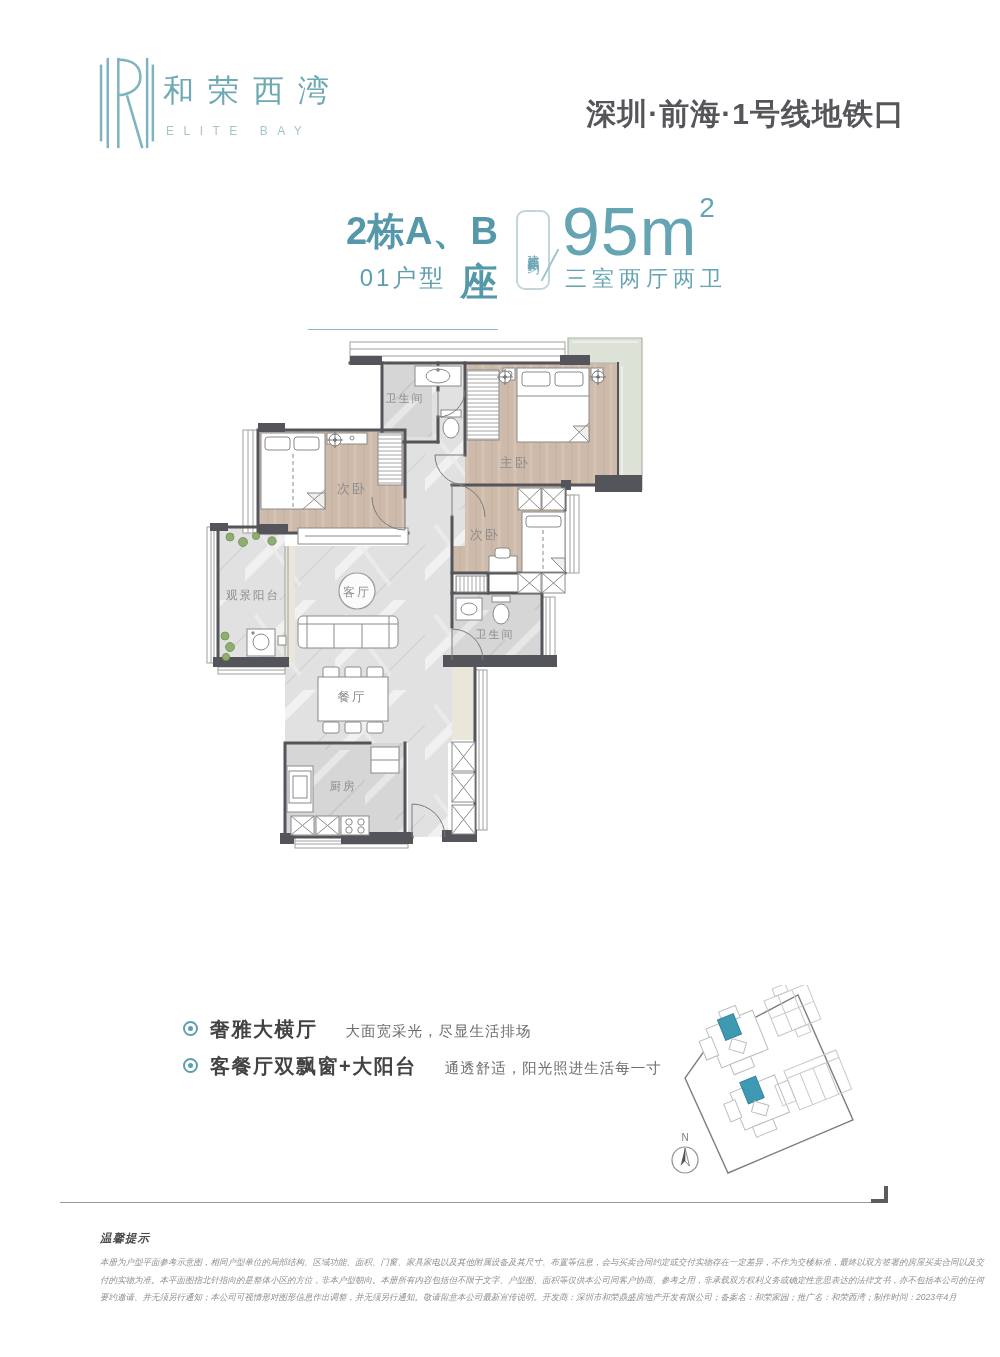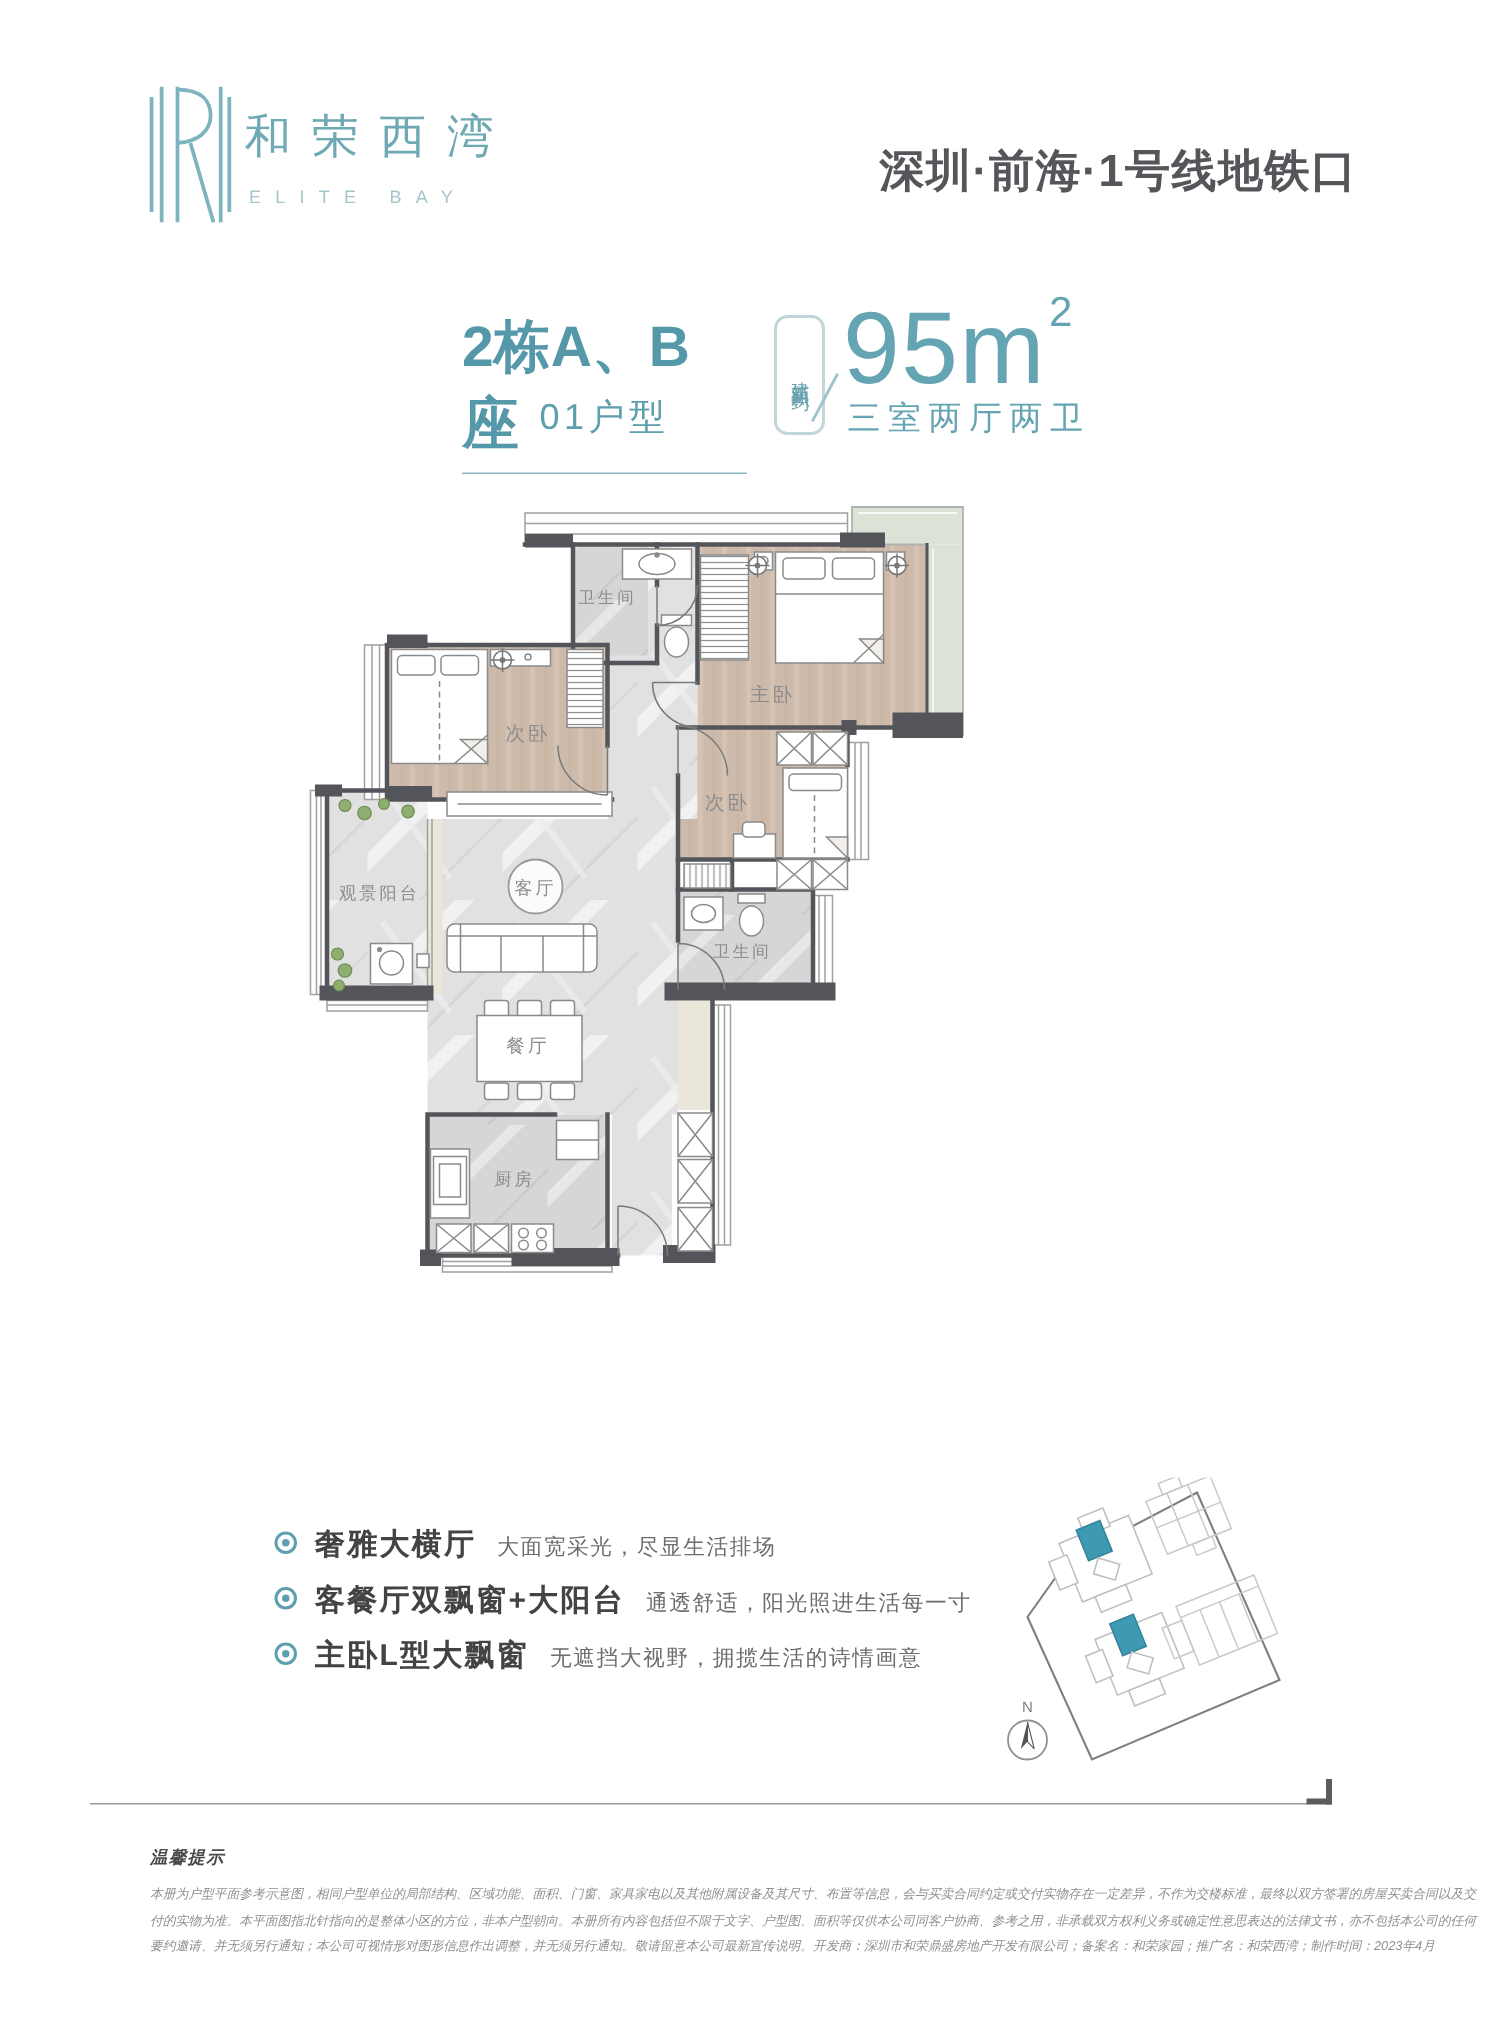--- a/index.html
+++ b/index.html
@@ -8,39 +8,39 @@
   .abs{position:absolute;}
 
   
   #logo-mark{left:97px;top:55px;}
   #logo-text{left:163px;top:70px;}
   #logo-cn{font-size:31px;color:#6fa9b4;letter-spacing:14px;font-weight:400;}
   #logo-en{font-size:12px;color:#a6c5cb;letter-spacing:9.5px;margin-top:12px;padding-left:3px;}
   #location{right:95px;top:94px;font-size:30px;font-weight:600;color:#55565a;letter-spacing:1px;}
 
   
-  #block-name{left:308px;top:206px;width:190px;text-align:left;font-size:38px;font-weight:700;
-              color:#5598a9;padding-bottom:7px;border-bottom:1px solid #8db9c3;}
+  #block-name{left:308px;top:206px;width:190px;text-align:right;font-size:38px;font-weight:700;
+              color:#5598a9;padding-bottom:21px;border-bottom:1px solid #8db9c3;}
   #unit-type{left:308px;top:262px;width:190px;text-align:center;font-size:24px;color:#5e9fae;letter-spacing:3px;}
   #area-badge{left:516px;top:210px;width:30px;height:76px;border:2px solid #c2d6da;border-radius:9px;
               display:flex;align-items:center;justify-content:center;}
   #area-note{writing-mode:vertical-rl;font-size:12px;color:#6ba3b1;letter-spacing:2px;}
   #area-slash{left:549px;top:247px;width:2px;height:36px;background:#9ec4cc;transform:rotate(28deg);}
   #area-value{left:562px;top:192px;font-size:68px;color:#65a4b3;letter-spacing:1px;text-align:center;}
   #area-sup{font-size:28px;vertical-align:38px;margin-left:2px;}
   #rooms-summary{left:565px;top:264px;font-size:22px;color:#65a4b3;letter-spacing:5px;}
 
   
   #features{left:183px;top:1016px;}
   .feature-row{display:flex;align-items:baseline;margin-bottom:16px;height:21px;}
   .bullet{position:relative;top:2px;width:11px;height:11px;border:2px solid #5d9fae;border-radius:50%;
           display:inline-flex;align-items:center;justify-content:center;margin-right:12px;flex:none;align-self:center;}
   .bullet-dot{width:5px;height:5px;border-radius:50%;background:#5d9fae;}
   .f-title{font-size:20px;font-weight:700;color:#434343;letter-spacing:1.5px;}
-  .f-desc{font-size:14.5px;color:#6d6d6d;letter-spacing:1px;margin-left:14px;}
+  .f-desc{font-size:14.5px;color:#6d6d6d;letter-spacing:1px;margin-left:28px;}
 
   
   #divider-line{left:60px;top:1202px;width:812px;height:1px;background:#9a9a9a;}
   #bracket-v{left:884px;top:1186px;width:4px;height:17px;background:#5c5c5c;}
   #bracket-h{left:871px;top:1199px;width:17px;height:4px;background:#5c5c5c;}
 
   
   #disclaimer{left:100px;top:1231px;font-style:italic;}
   #disclaimer-title{font-size:11.5px;font-weight:700;color:#4a4a4a;letter-spacing:1px;margin-bottom:8px;}
   .disc-line{font-size:8.5px;color:#8f8f8f;line-height:17.5px;white-space:nowrap;}
@@ -357,27 +357,20 @@
       <span class="f-title">奢雅大横厅</span>
       <span class="f-desc">大面宽采光，尽显生活排场</span>
     </div>
     <div class="feature-row">
       <span class="bullet">
           <span class="bullet-dot"></span>
         </span>
       <span class="f-title">客餐厅双飘窗+大阳台</span>
       <span class="f-desc">通透舒适，阳光照进生活每一寸</span>
     </div>
-    <div class="feature-row">
-      <span class="bullet">
-          <span class="bullet-dot"></span>
-        </span>
-      <span class="f-title">主卧L型大飘窗</span>
-      <span class="f-desc">无遮挡大视野，拥揽生活的诗情画意</span>
-    </div>
   </div>
 
   <svg class="abs" style="left:648px;top:985px;" width="240" height="215" viewBox="0 0 240 215">
     <polygon points="150,10 205,135 80,188 37,93 64,55" fill="none" stroke="#7f7f7f" stroke-width="1.4"></polygon>
 
     <g transform="translate(58,44) rotate(-22)" stroke="#bdbdbd" stroke-width="1" fill="#ffffff">
       <rect x="0" y="0" width="50" height="42"></rect>
       <rect x="-11" y="9" width="13" height="20"></rect>
       <rect x="18" y="-11" width="18" height="13"></rect>
       <rect x="9" y="42" width="22" height="11"></rect>

